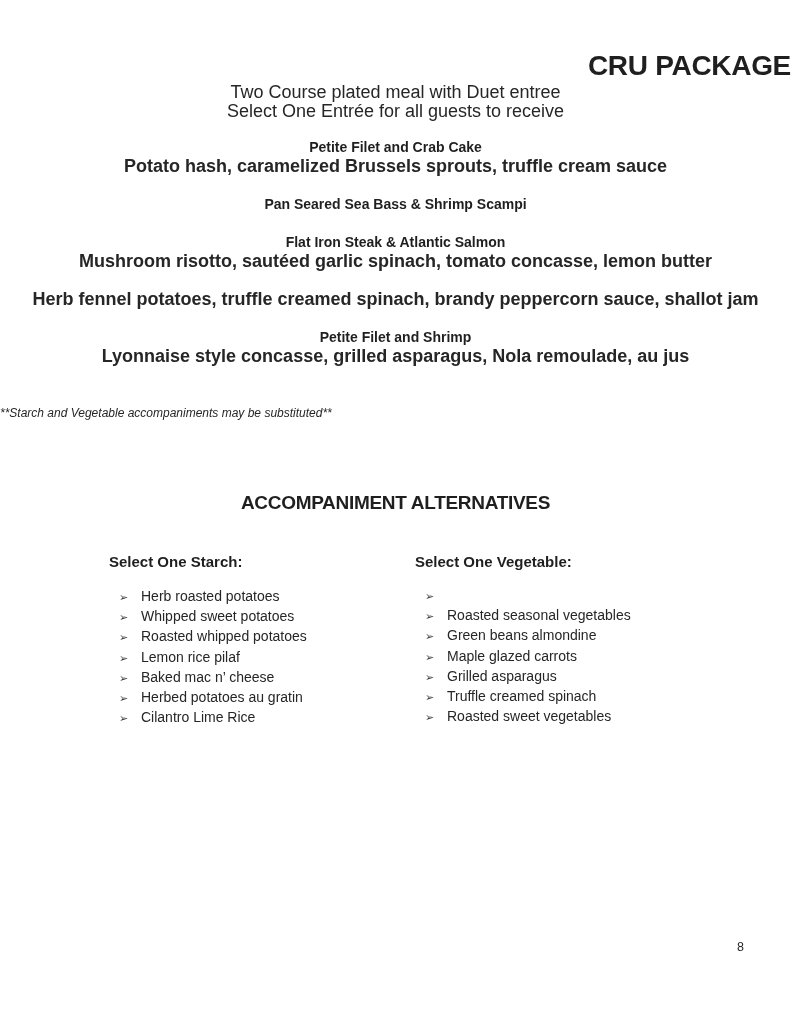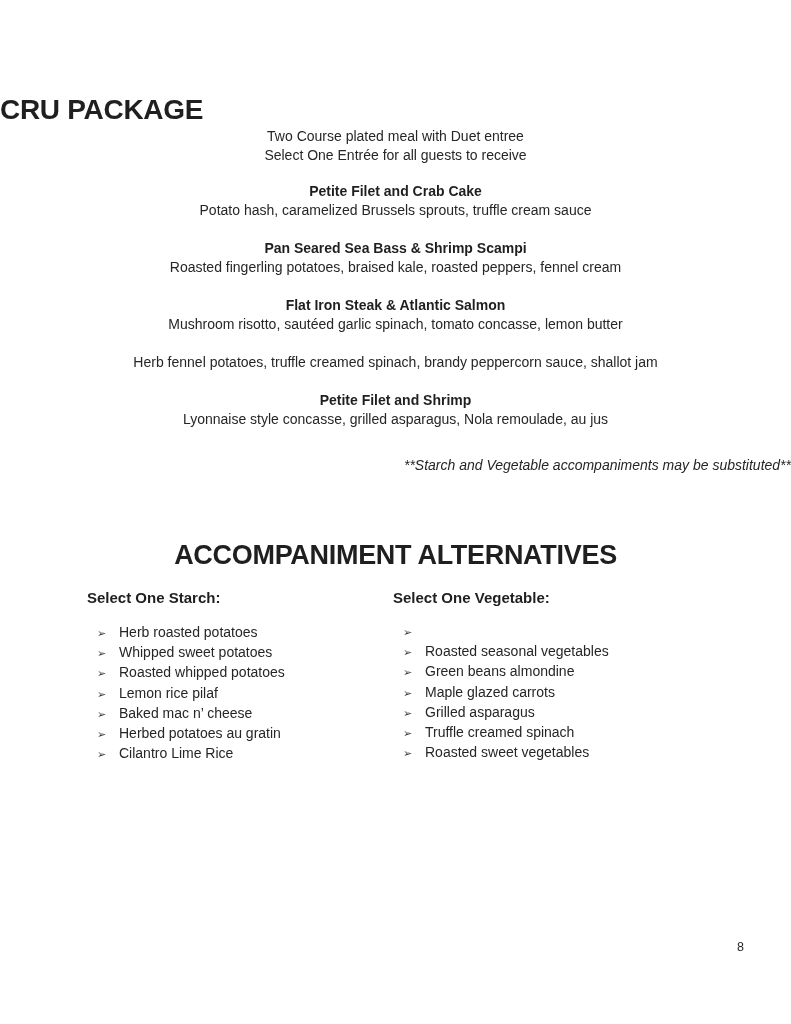--- a/index.html
+++ b/index.html
@@ -7,57 +7,57 @@
   .doc {
     width: 791px;
     height: 1024px;
     position: relative;
     background: #ffffff;
     font-family: "Liberation Sans", sans-serif;
     color: #262626;
     overflow: hidden;
   }
   .title {
-    text-align: left;
-    padding-top: 92px;
+    text-align: right;
+    padding-top: 48px;
     font-size: 28px;
     font-weight: 600;
     letter-spacing: -0.3px;
     line-height: 35px;
     color: #1f1f1f;
   }
   .subtitle {
     text-align: center;
-    font-size: 14px;
+    font-size: 18px;
     line-height: 19px;
   }
   .entrees { margin-top: 17px; }
   .entree { text-align: center; margin-bottom: 19px; }
   .entree-name { font-weight: 700; font-size: 14px; line-height: 19px; color: #1f1f1f; }
-  .entree-desc { font-size: 14px; line-height: 19px; }
+  .entree-desc { font-size: 18px; line-height: 19px; font-weight: bold; }
   .note {
-    margin-top: 27px;
-    text-align: right;
+    margin-top: 38px;
+    text-align: left;
     font-style: italic;
-    font-size: 14px;
+    font-size: 12px;
     line-height: 19px;
   }
   .accomp-heading {
     margin-top: 63px;
     text-align: center;
-    font-size: 27px;
+    font-size: 19px;
     font-weight: 600;
     letter-spacing: -0.3px;
     line-height: 34px;
     color: #1f1f1f;
   }
   .columns {
     display: flex;
-    padding-left: 87px;
-    margin-top: 16px;
+    padding-left: 109px;
+    margin-top: 32px;
   }
   .col { width: 306px; }
   .col-heading {
     font-weight: 700;
     font-size: 15px;
     line-height: 19px;
     color: #1f1f1f;
   }
   ul.items {
     list-style: none;
@@ -96,21 +96,20 @@
 
   <div class="entrees">
 
       <div class="entree">
         <div class="entree-name">Petite Filet and Crab Cake</div>
         <div class="entree-desc">Potato hash, caramelized Brussels sprouts, truffle cream sauce</div>
       </div>
 
       <div class="entree">
         <div class="entree-name">Pan Seared Sea Bass &amp; Shrimp Scampi</div>
-        <div class="entree-desc">Roasted fingerling potatoes, braised kale, roasted peppers, fennel cream</div>
       </div>
 
       <div class="entree">
         <div class="entree-name">Flat Iron Steak &amp; Atlantic Salmon</div>
         <div class="entree-desc">Mushroom risotto, sautéed garlic spinach, tomato concasse, lemon butter</div>
       </div>
 
       <div class="entree">
         <div class="entree-desc">Herb fennel potatoes, truffle creamed spinach, brandy peppercorn sauce, shallot jam</div>
       </div>

